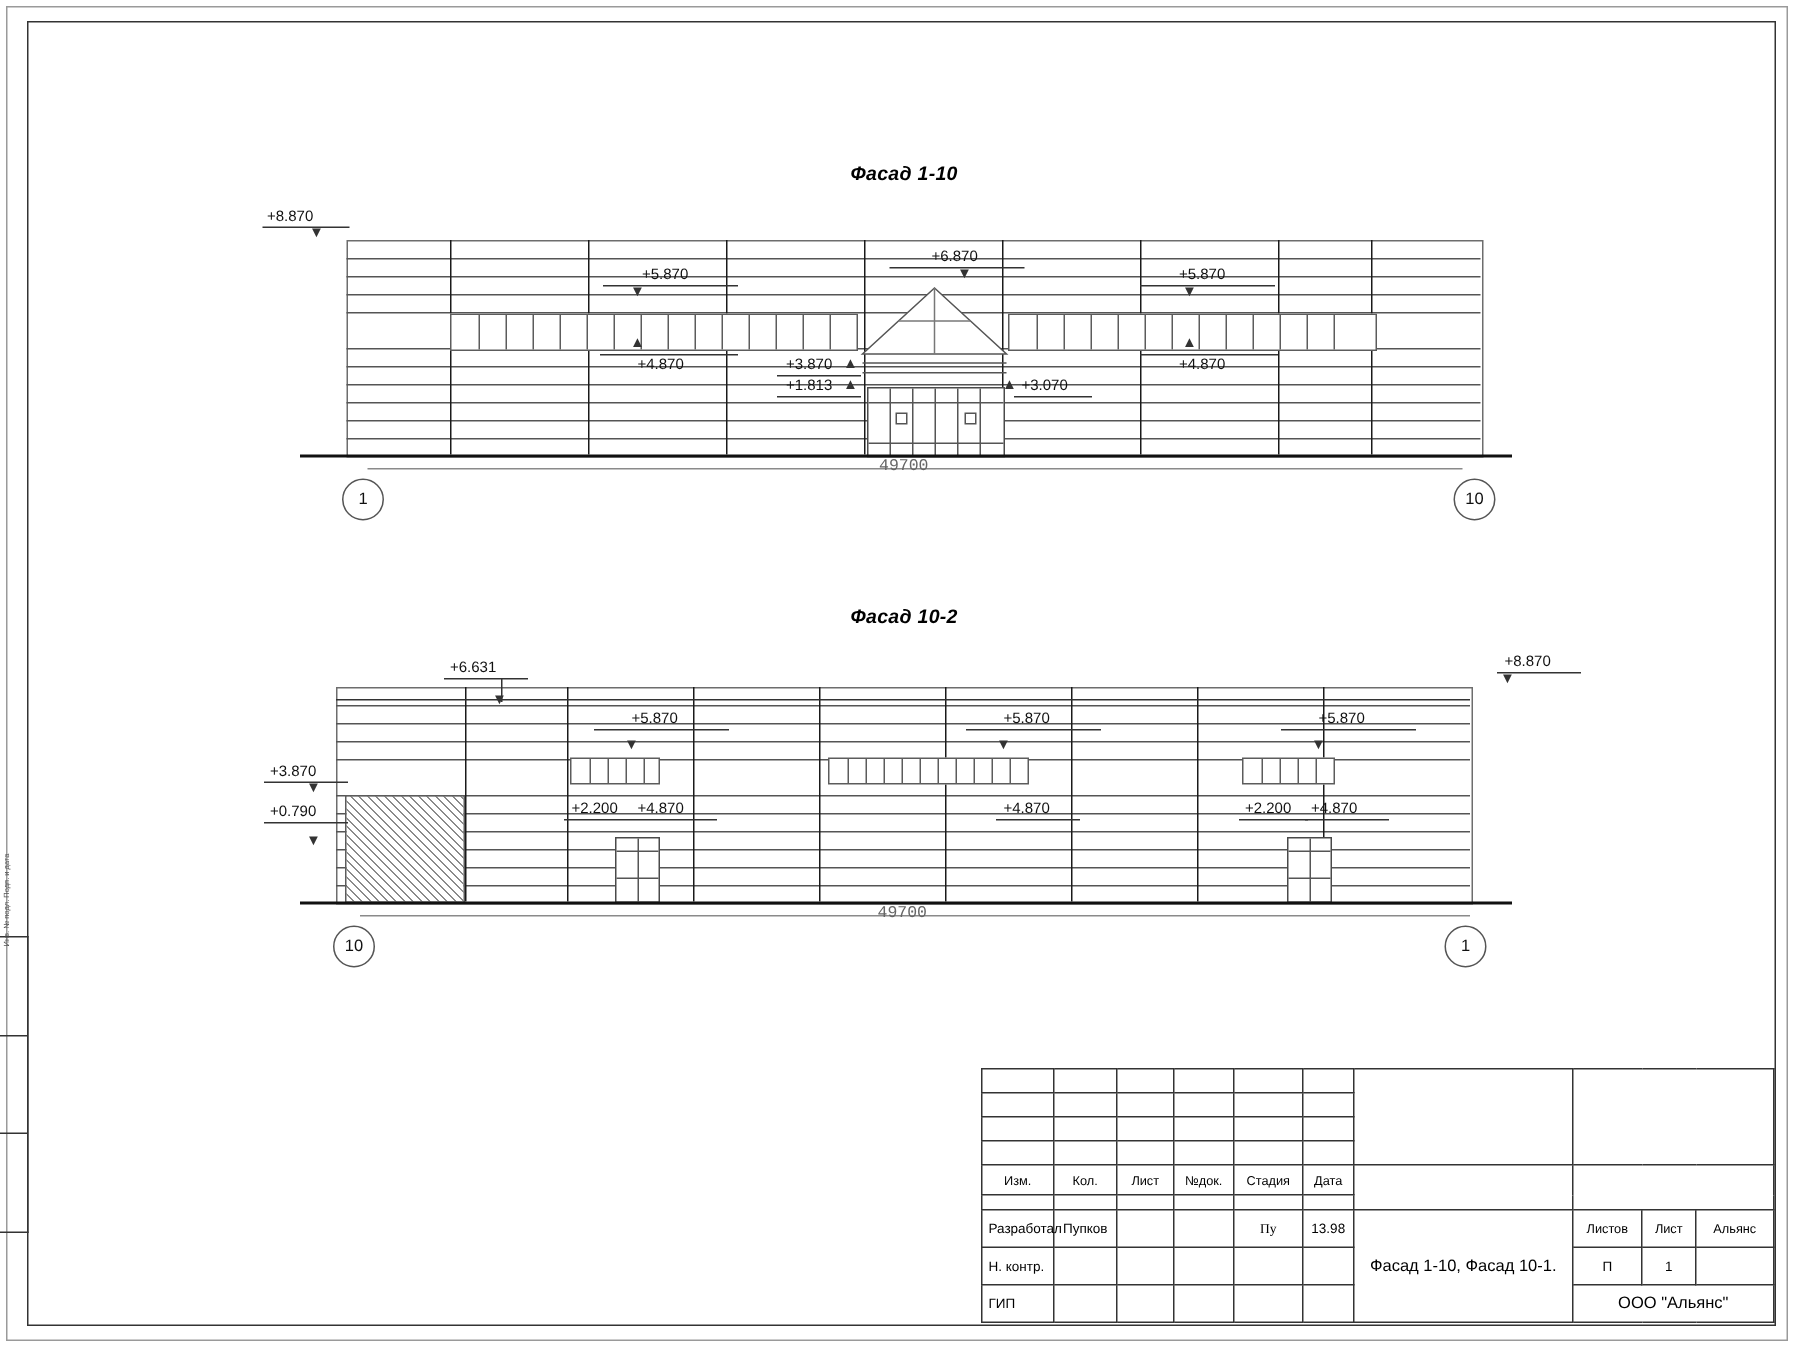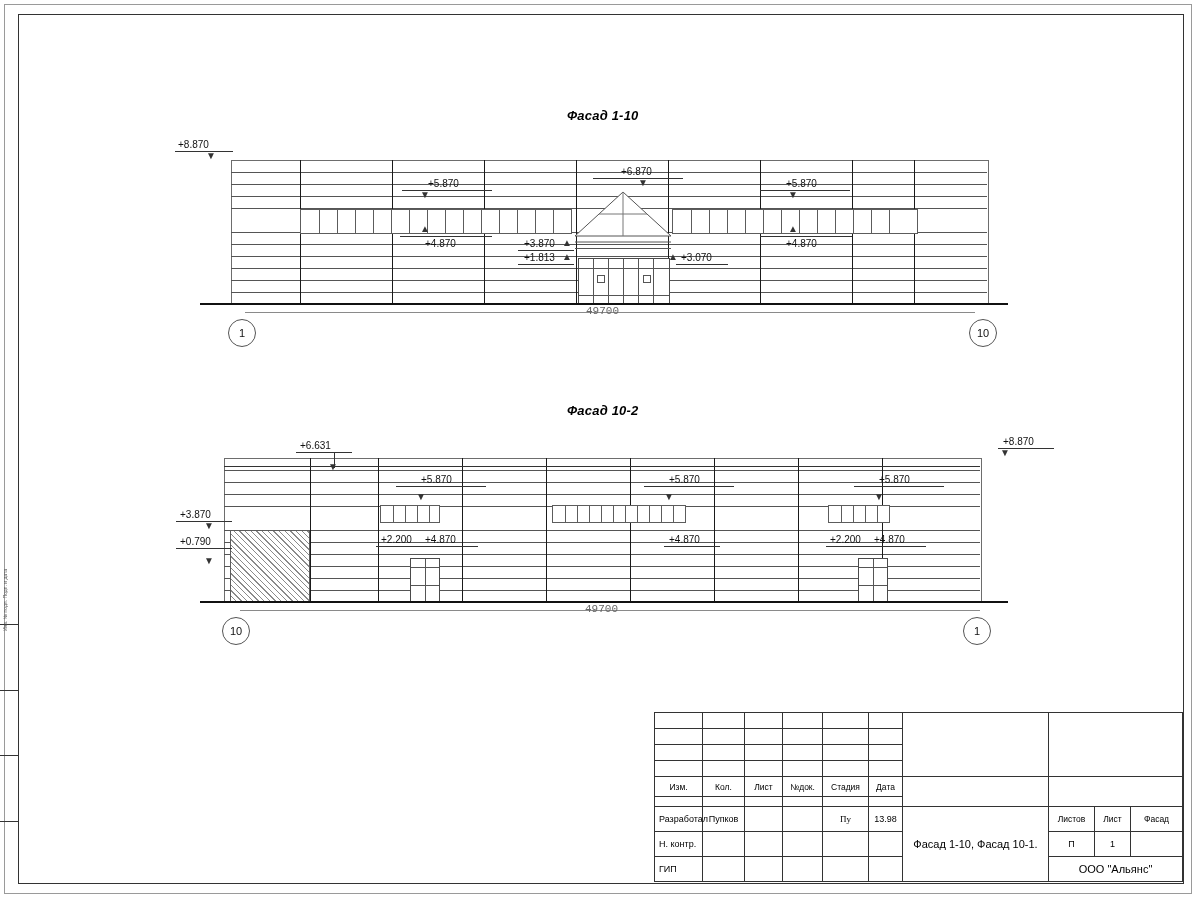--- a/index.html
+++ b/index.html
@@ -400,21 +400,21 @@
         <tr style="height:22px">
           <td class="left">Разработал</td>
           <td>Пупков</td>
           <td></td>
           <td></td>
           <td class="sig">Пу</td>
           <td>13.98</td>
           <td rowspan="3" class="big">Фасад 1-10, Фасад 10-1.</td>
           <td class="hdr">Листов</td>
           <td class="hdr">Лист</td>
-          <td class="hdr">Фасад</td>
+          <td class="hdr">Альянс</td>
         </tr>
         <tr style="height:22px">
           <td class="left">Н. контр.</td>
           <td></td>
           <td></td>
             <td></td>
           <td></td>
           <td></td>
           <td>П</td>
           <td>1</td>

